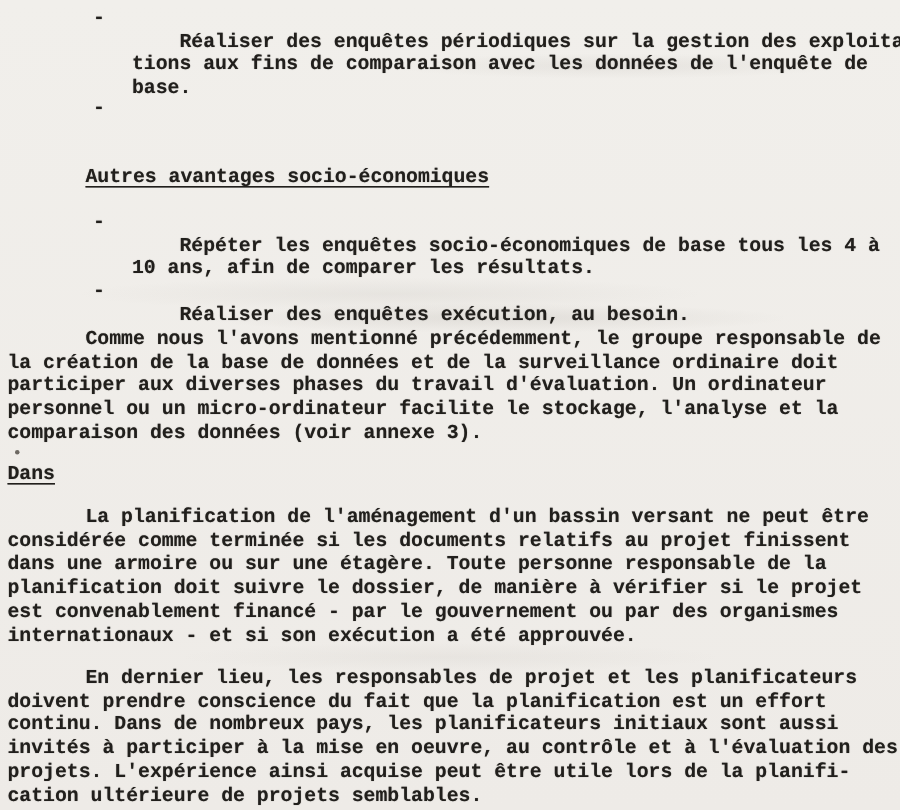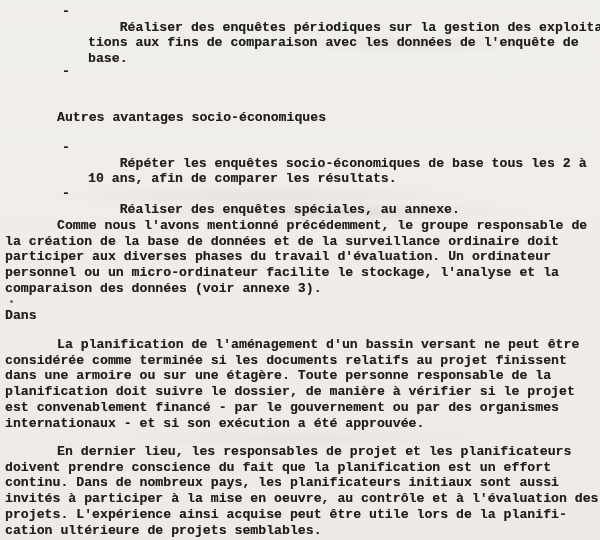--- a/index.html
+++ b/index.html
@@ -36,20 +36,21 @@
   .bullet .dash {
     position: absolute;
     left: -26px;
     top: 0;
   }
   .para {
     left: 5px;
     text-indent: 52px;
   }
   .heading {
+    text-decoration: underline;
     text-decoration-thickness: 1.4px;
     text-underline-offset: 3px;
   }
   .speck {
     position: absolute;
     width: 3px;
     height: 3px;
     border-radius: 50%;
     background: rgba(65,60,54,0.75);
   }
@@ -65,26 +66,26 @@
 base.</span>
   </div>
 
   <div class="block bullet" style="top:64px">
     <span class="dash">-</span>
   </div>
 
   <div class="block heading" style="top:110px; left:57px">Autres avantages socio-économiques</div>
 
   <div class="block bullet" style="top:140px">
-    <span class="dash">-</span><span>Répéter les enquêtes socio-économiques de base tous les 2 à
+    <span class="dash">-</span><span>Répéter les enquêtes socio-économiques de base tous les 4 à
 10 ans, afin de comparer les résultats.</span>
   </div>
 
   <div class="block bullet" style="top:186px">
-    <span class="dash">-</span><span>Réaliser des enquêtes spéciales, au annexe.</span>
+    <span class="dash">-</span><span>Réaliser des enquêtes exécution, au besoin.</span>
   </div>
 
   <div class="block para" style="top:218px">Comme nous l'avons mentionné précédemment, le groupe responsable de
 la création de la base de données et de la surveillance ordinaire doit
 participer aux diverses phases du travail d'évaluation. Un ordinateur
 personnel ou un micro-ordinateur facilite le stockage, l'analyse et la
 comparaison des données (voir annexe 3).</div>
 
   <div class="speck" style="left:10px; top:300px"></div>
 

